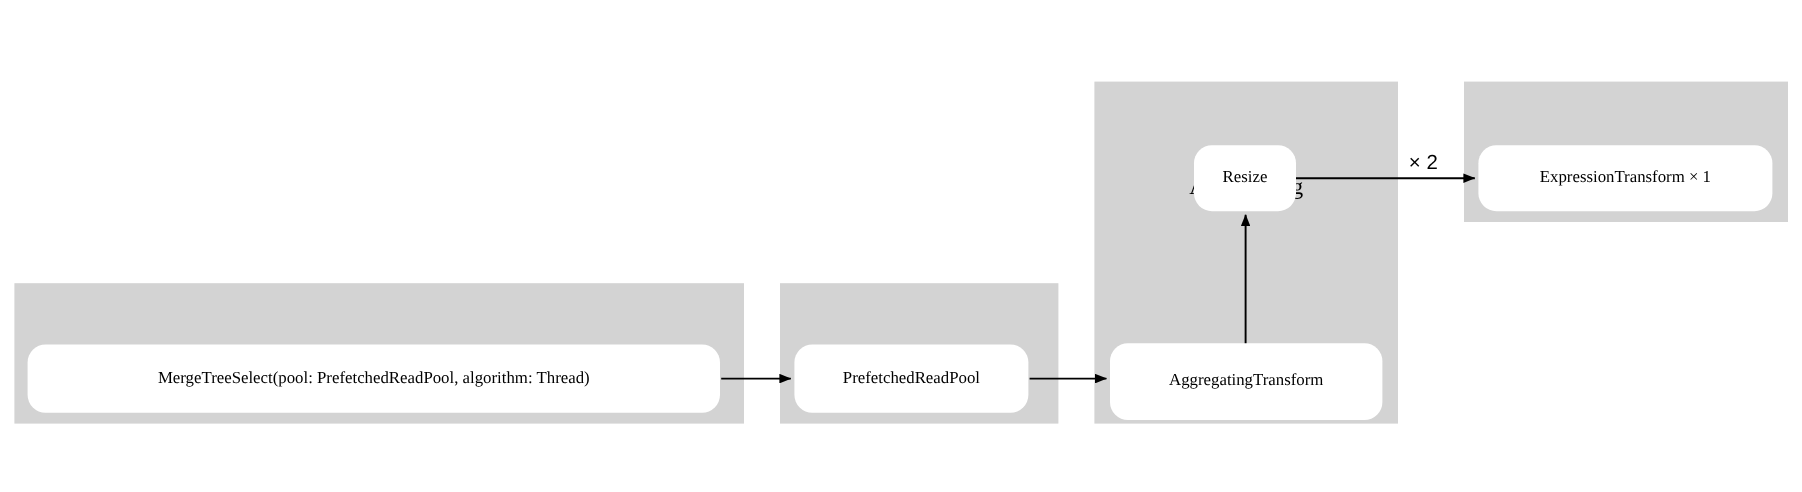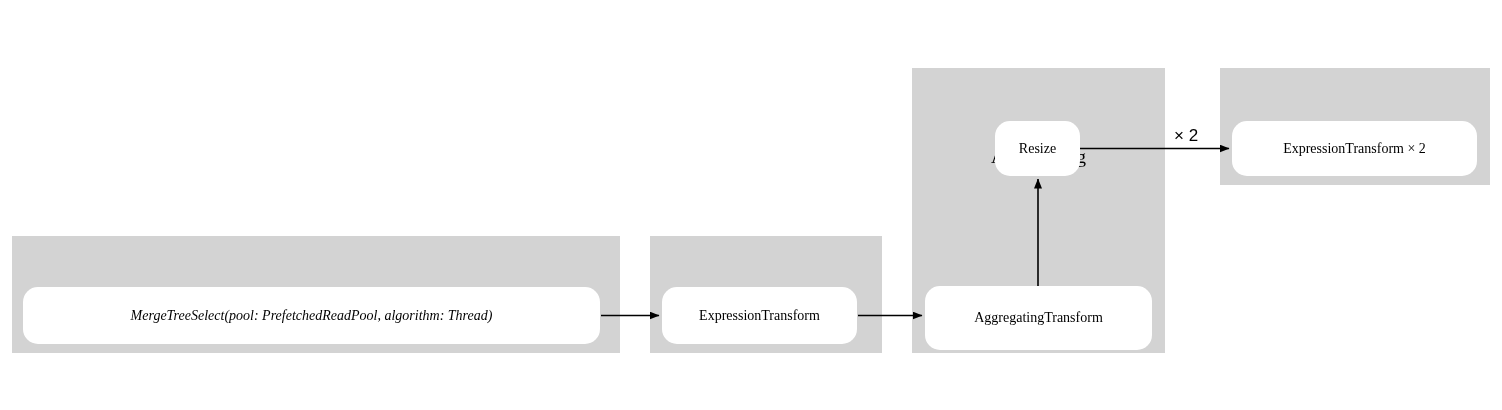--- a/index.html
+++ b/index.html
@@ -69,46 +69,46 @@
   }
 </style>
 </head>
 <body>
 
 <div id="canvas">
 
   <div class="cluster" style="left:12px; top:236px; width:608px; height:117px;">
     
   </div>
-  <div class="node" style="left:23px; top:287px; width:577px; height:57px;font-style:italic;">
+  <div class="node" style="left:23px; top:287px; width:577px; height:57px;">
     <span>MergeTreeSelect(pool: PrefetchedReadPool, algorithm: Thread)</span>
   </div>
 
   <div class="cluster" style="left:650px; top:236px; width:232px; height:117px;">
     
   </div>
   <div class="node" style="left:662px; top:287px; width:195px; height:57px;">
-    <span>ExpressionTransform</span>
+    <span>PrefetchedReadPool</span>
   </div>
 
   <div class="cluster" style="left:912px; top:68px; width:253px; height:285px;">
     <div class="cluster-title" style="top:79px;">Aggregating</div>
   </div>
   <div class="node" style="left:995px; top:121px; width:85px; height:55px;">
     <span>Resize</span>
   </div>
   <div class="node" style="left:925px; top:286px; width:227px; height:64px;">
     <span>AggregatingTransform</span>
   </div>
 
   <div class="cluster" style="left:1220px; top:68px; width:270px; height:117px;">
     <div class="cluster-title" style="top:79px;">Expression</div>
   </div>
   <div class="node" style="left:1232px; top:121px; width:245px; height:55px;">
-    <span>ExpressionTransform × 2</span>
+    <span>ExpressionTransform × 1</span>
   </div>
 
   <svg class="edge-layer" viewBox="0 0 1502 410" width="1502" height="410">
     <defs>
       <marker id="arrowhead" markerWidth="10" markerHeight="8" refX="9.5" refY="4" orient="auto" markerUnits="userSpaceOnUse">
         <polygon points="0,0 10,4 0,8" fill="#000000"></polygon>
       </marker>
     </defs>
 
     <g>

